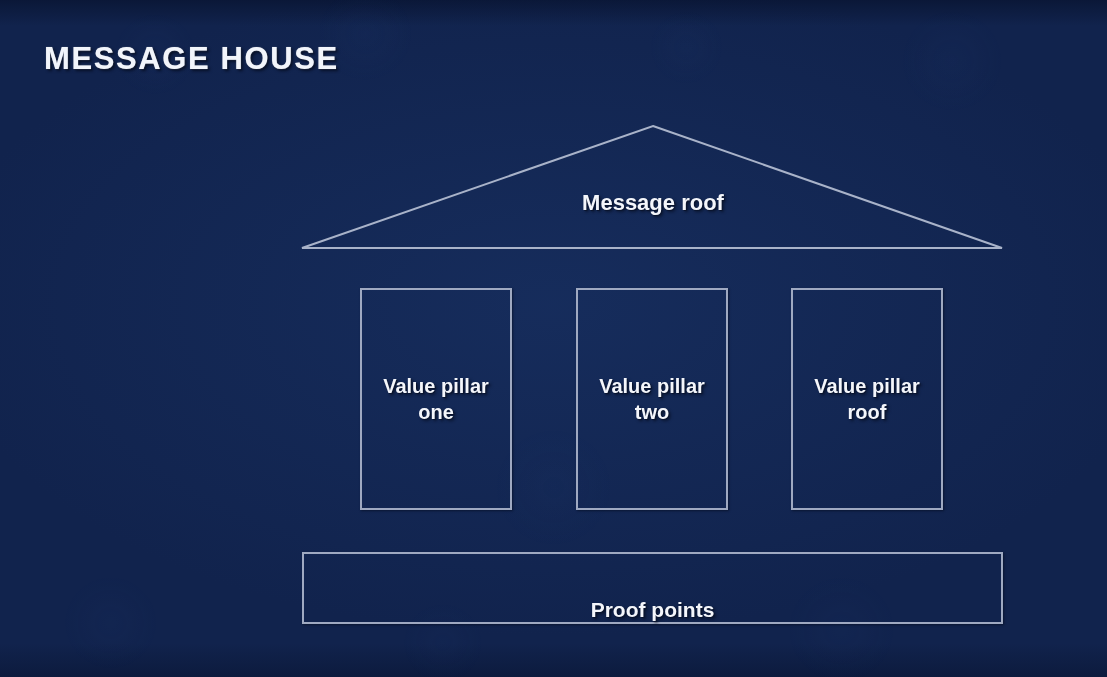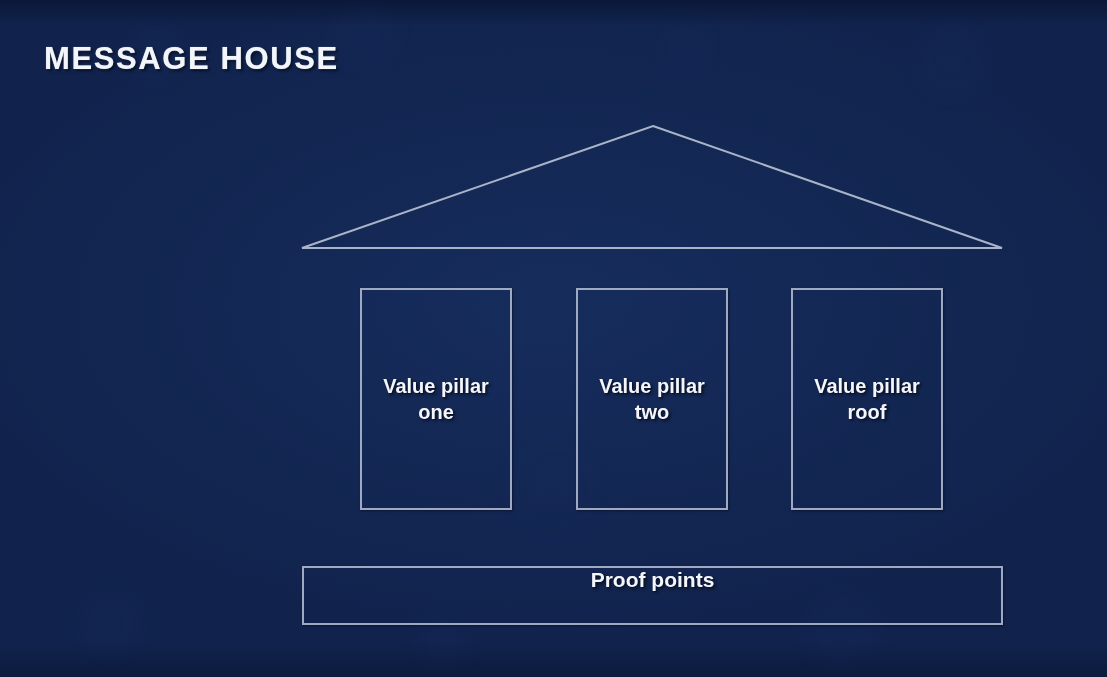--- a/index.html
+++ b/index.html
@@ -111,28 +111,28 @@
       2px 2px 3px rgba(4,10,26,0.7);
   }
   #pillar-1 { left: 360px; width: 152px; }
   #pillar-2 { left: 576px; width: 152px; }
   #pillar-3 { left: 791px; width: 152px; }
 
   
   #foundation {
     position: absolute;
     left: 302px;
-    top: 566px;
+    top: 552px;
     width: 701px;
-    height: 59px;
+    height: 72px;
     border: 2px solid #9fa9c1;
     box-sizing: border-box;
     box-shadow: 1px 1px 2px rgba(4,10,26,0.55);
     display: flex;
-    align-items: flex-start;
+    align-items: flex-end;
     justify-content: center;
   }
   #foundation-label {
     font-size: 21px;
     font-weight: bold;
     color: #f4f6fb;
     text-shadow:
       1px 1px 0 rgba(10,20,44,0.9),
       2px 2px 3px rgba(4,10,26,0.7);
     white-space: nowrap;
@@ -144,20 +144,21 @@
 <div id="canvas">
 
   <div id="noise"></div>
 
   <div id="page-title">MESSAGE HOUSE</div>
 
   <svg id="roof" viewBox="0 0 726 150" width="726" height="150" aria-hidden="true">
     <polygon points="363,14 712,136 12,136"></polygon>
   </svg>
 
+  <div id="roof-label">Message roof</div>
 
   <div id="pillar-1" class="pillar">
     <div class="pillar-label">
       <span>Value pillar</span><br>
       <span>one</span>
     </div>
   </div>
 
   <div id="pillar-2" class="pillar">
     <div class="pillar-label">

